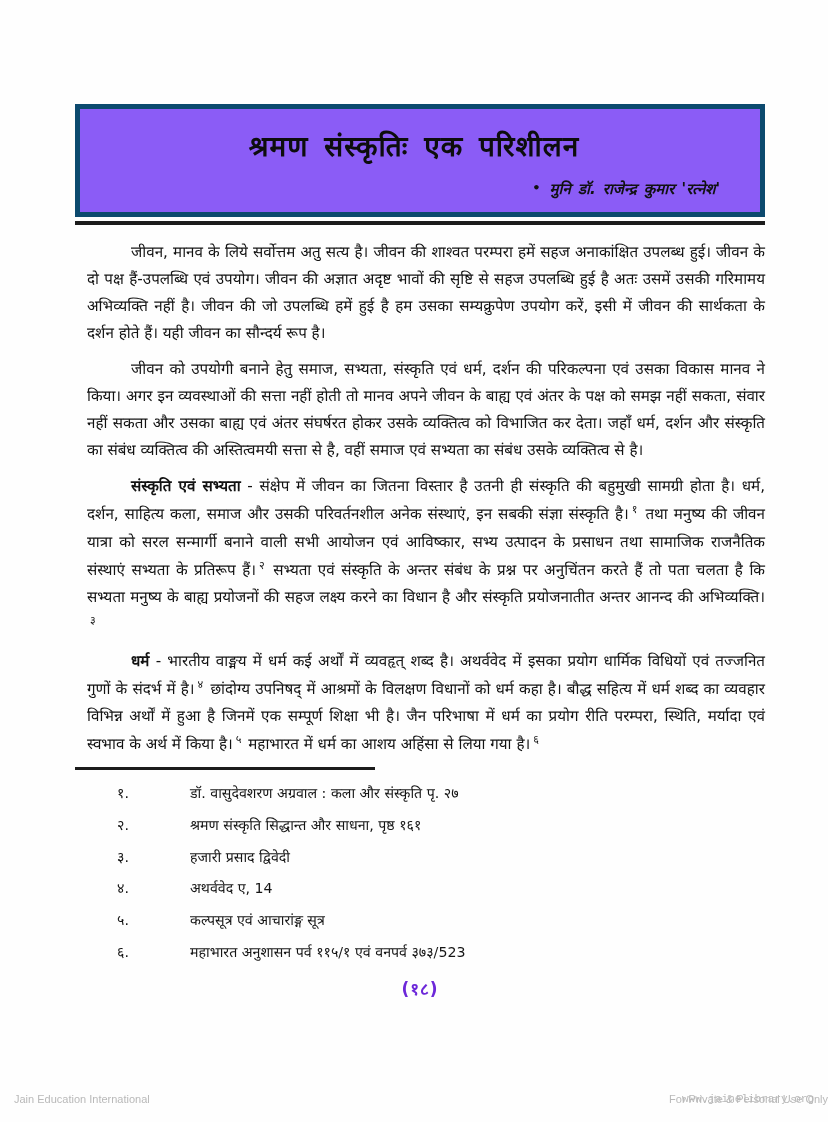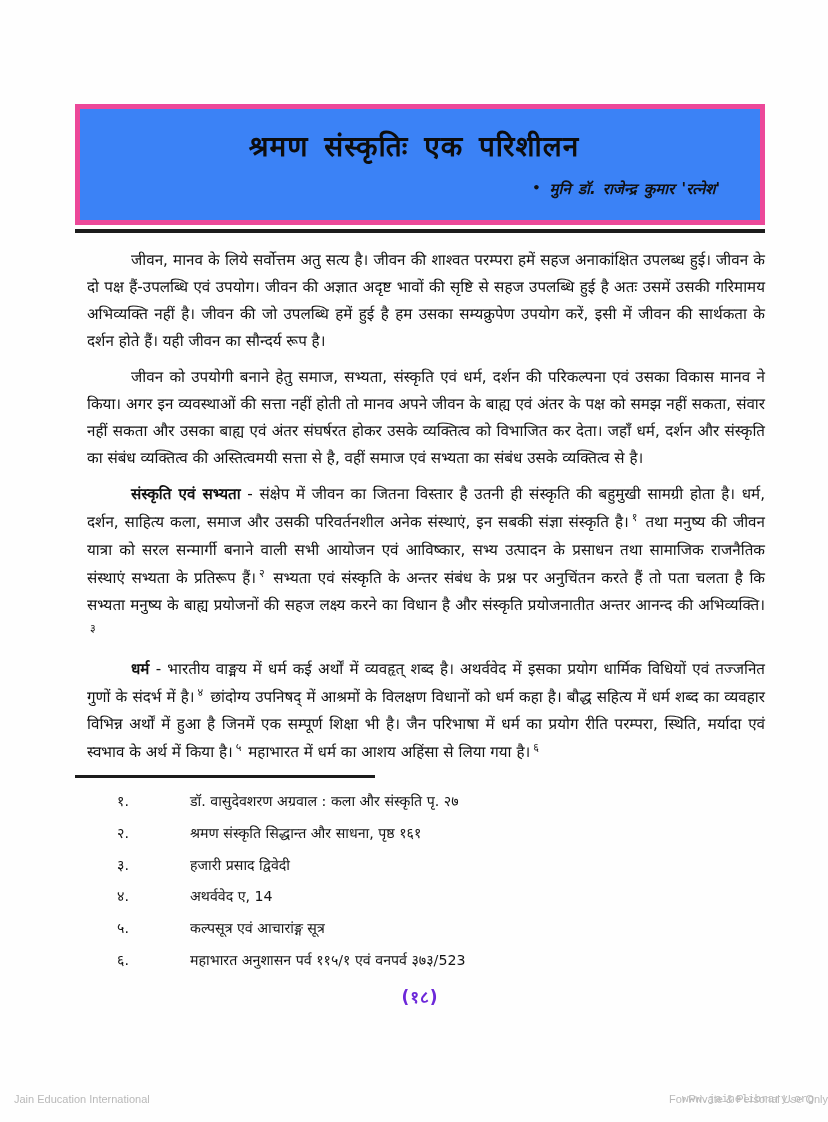--- a/index.html
+++ b/index.html
@@ -25,23 +25,23 @@
 
   .page-inner {
     position: absolute;
     left: 75px;
     top: 104px;
     width: 690px;
   }
 
   
   .title-box {
-    border: 5px solid #ec4899;
+    border: 5px solid #0c4a6e;
     padding: 16px 18px 10px 6px;
-    background: #3b82f6;
+    background: #8b5cf6;
     position: relative;
   }
   .title-box::after {
     content: "";
     position: absolute;
     inset: -5px;
     border: 5px solid transparent;
     pointer-events: none;
   }
   .article-title {
@@ -56,21 +56,21 @@
     word-spacing: 5px;
   }
   .author-line {
     text-align: right;
     font-family: "DejaVu Sans", sans-serif;
     font-size: 15px;
     font-weight: bold;
     font-style: italic;
     color: #111;
     padding-right: 22px;
-    margin-bottom: 12px;
+    margin-bottom: 4px;
     word-spacing: 2px;
   }
   .author-bullet {
     display: inline-block;
     margin-right: 9px;
     font-size: 13px;
     vertical-align: 2px;
   }
 
   

